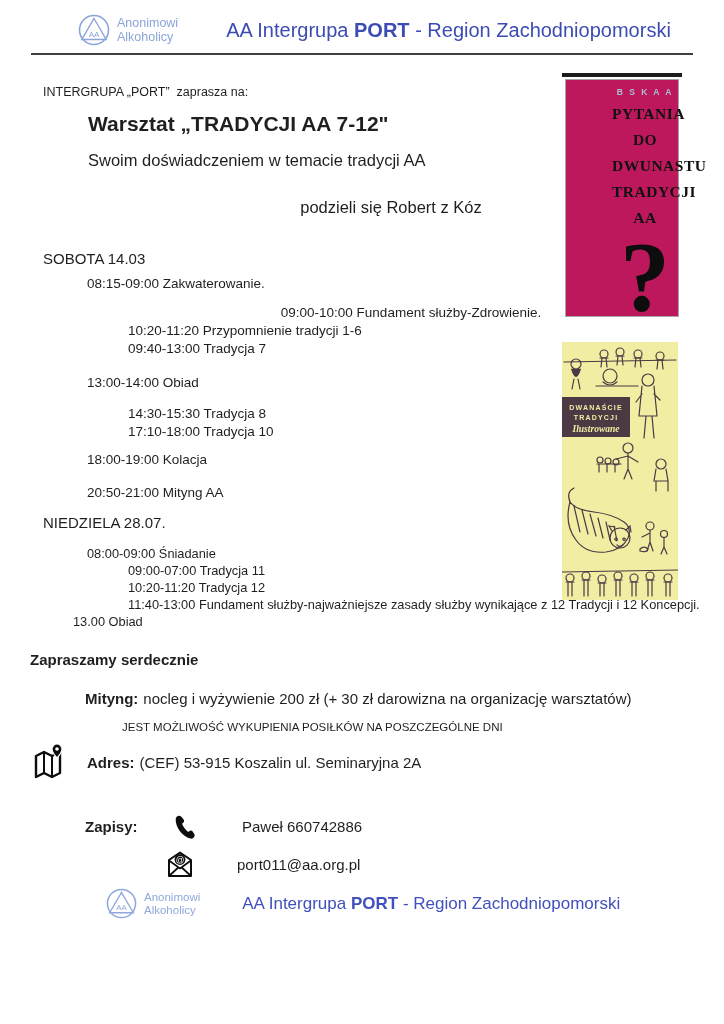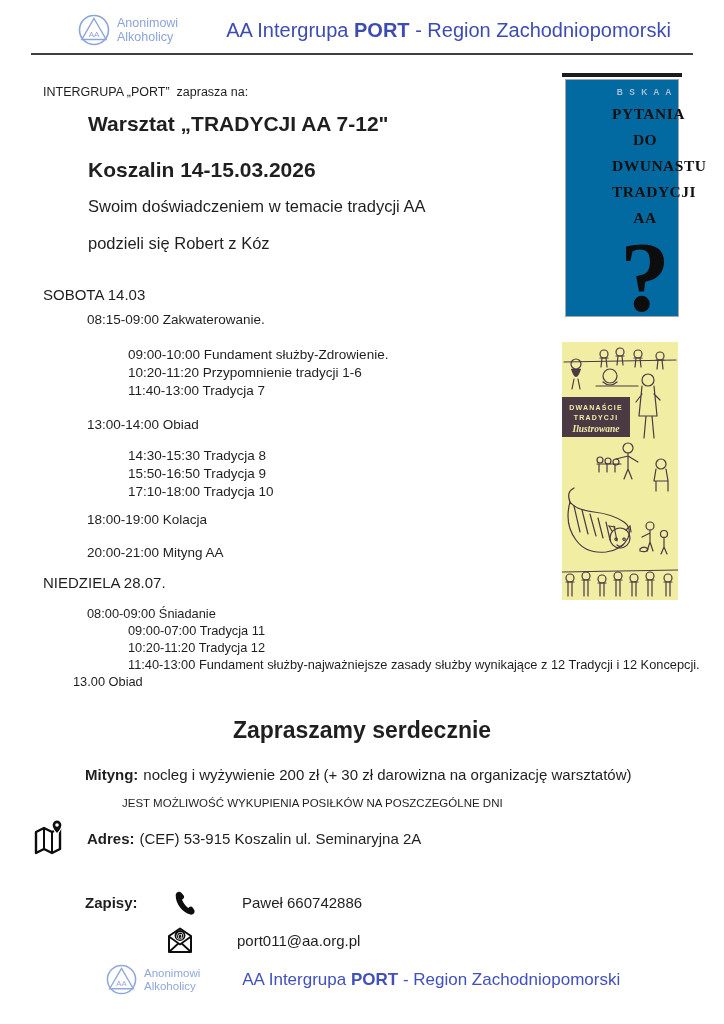--- a/index.html
+++ b/index.html
@@ -23,50 +23,50 @@
   footer.banner { border-bottom:none; border-top:none; padding-top:0; margin-top:9px; }
   footer .logo-name { font-size:11.5px; color:#90a8dc; }
   footer .banner-title { font-size:17px; margin-left:42px; color:#4150bd; }
 
   
   .doc { margin:0 30px; }
   .intro { margin:30px 0 0 13px; font-size:12.5px; white-space:pre; }
   .h-title { margin:13px 0 0 58px; font-size:21px; font-weight:bold; }
   .h-title.second { margin-top:22px; }
   .lead { margin:15px 0 0 58px; font-size:16.5px; }
-  .lead.second { margin-top:18px; }
+  .lead.second { margin-top:28px;text-align:center; }
 
   .day { margin:33px 0 0 13px; font-size:15px; }
   .day.sunday { margin-top:12px; }
   .sch { font-size:13.5px; line-height:18px; white-space:nowrap; }
   .lvl1 { margin-left:57px; }
   .lvl2 { margin-left:98px; }
   .lvl1b { margin-left:43px; }
-  .sch.small { font-size:12.8px; line-height:17px; } .mt10 { margin-top:10px; } .mt11 { margin-top:17px; }
+  .sch.small { font-size:12.8px; line-height:17px; } .mt10 { margin-top:10px; } .mt11 { margin-top:11px;text-align:center; }
   .mt12 { margin-top:8px; } .mt13 { margin-top:13px; } .mt14 { margin-top:14px; }
   .mt15 { margin-top:15px; } .mt16 { margin-top:16px; }
 
-  .invite { margin-top:27px; text-align:center; font-size:23px; font-weight:bold; }
+  .invite { margin-top:21px; text-align:left; font-size:15px; font-weight:bold; }
   .cost { margin:22px 0 0 55px; font-size:15px; }
   .cost .lbl, .addr .lbl, .signup .lbl { font-weight:bold; margin-right:5px; }
   .meals { margin:14px 0 0 92px; font-size:11.5px; }
   .addr { margin:9px 0 0 0; display:flex; align-items:center; font-size:15px; }
   .addr svg { margin-left:3px; }
   .addr .addr-text-wrap { margin-left:20px; }
 
   .signup { margin:30px 0 0 55px; display:flex; align-items:center; font-size:15px; }
   .signup .lbl { width:80px; }
   .contact-icon { width:50px; display:flex; justify-content:flex-start; }
   .email-row { margin:9px 0 0 135px; display:flex; align-items:center; font-size:15px; }
   .contact-text { margin-left:22px; }
 
   
   .book { position:absolute; left:562px; top:73px; width:120px; }
   .book-bar { height:4px; background:#1c1c1c; }
-  .book-face { margin:2px 3px 0 3px; height:238px; background:#0369a1;
+  .book-face { margin:2px 3px 0 3px; height:238px; background:#be185d;
                border:1px solid #a6a6a6; text-align:center;
                font-family:"Liberation Serif", serif;padding-left:46px; }
   .book-imprint { margin-top:7px; font-size:8.5px; letter-spacing:2px;
                   color:#a9bfd4; font-family:"Liberation Sans", sans-serif; font-weight:bold; }
   .book-title { margin-top:4px; font-size:15.5px; font-weight:bold; line-height:26px;
                 letter-spacing:0.5px; color:#111; }
   .book-q { margin-top:6px; font-size:100px; line-height:80px; font-weight:bold; color:#0d0d0d; }
 
   .booklet { position:absolute; left:562px; top:342px; width:116px; height:258px; }
   .booklet svg { display:block; }
@@ -97,35 +97,33 @@
         </div>
       </div>
       <div class="banner-title"><span>AA Intergrupa </span><span class="b">PORT</span><span> - Region Zachodniopomorski</span></div>
     </div>
   </header>
 
   <div class="doc">
 
     <p class="intro">INTERGRUPA „PORT”  zaprasza na:</p>
     <h1 class="h-title">Warsztat „TRADYCJI AA 7-12"</h1>
-    <h1 class="h-title second">Koszalin 14-15.03.2026</h1>
     <p class="lead">Swoim doświadczeniem w temacie tradycji AA</p>
     <p class="lead second">podzieli się Robert z Kóz</p>
 
     <div class="day">SOBOTA 14.03</div>
     <div class="sch lvl1 mt12">08:15-09:00 Zakwaterowanie.</div>
     <div class="sch lvl2 mt11">09:00-10:00 Fundament służby-Zdrowienie.</div>
     <div class="sch lvl2">10:20-11:20 Przypomnienie tradycji 1-6</div>
-    <div class="sch lvl2">11:40-13:00 Tradycja 7</div>
+    <div class="sch lvl2">09:40-13:00 Tradycja 7</div>
     <div class="sch lvl1 mt16">13:00-14:00 Obiad</div>
     <div class="sch lvl2 mt13">14:30-15:30 Tradycja 8</div>
-    <div class="sch lvl2">15:50-16:50 Tradycja 9</div>
     <div class="sch lvl2">17:10-18:00 Tradycja 10</div>
     <div class="sch lvl1 mt10">18:00-19:00 Kolacja</div>
-    <div class="sch lvl1 mt15">20:00-21:00 Mityng AA</div>
+    <div class="sch lvl1 mt15">20:50-21:00 Mityng AA</div>
 
     <div class="day sunday">NIEDZIELA 28.07.</div>
     <div class="sch small lvl1 mt14">08:00-09:00 Śniadanie</div>
     <div class="sch small lvl2">09:00-07:00 Tradycja 11</div>
     <div class="sch small lvl2">10:20-11:20 Tradycja 12</div>
     <div class="sch small lvl2">11:40-13:00 Fundament służby-najważniejsze zasady służby wynikające z 12 Tradycji i 12 Koncepcji.</div>
     <div class="sch small lvl1b">13.00 Obiad</div>
 
     <p class="invite">Zapraszamy serdecznie</p>
 

